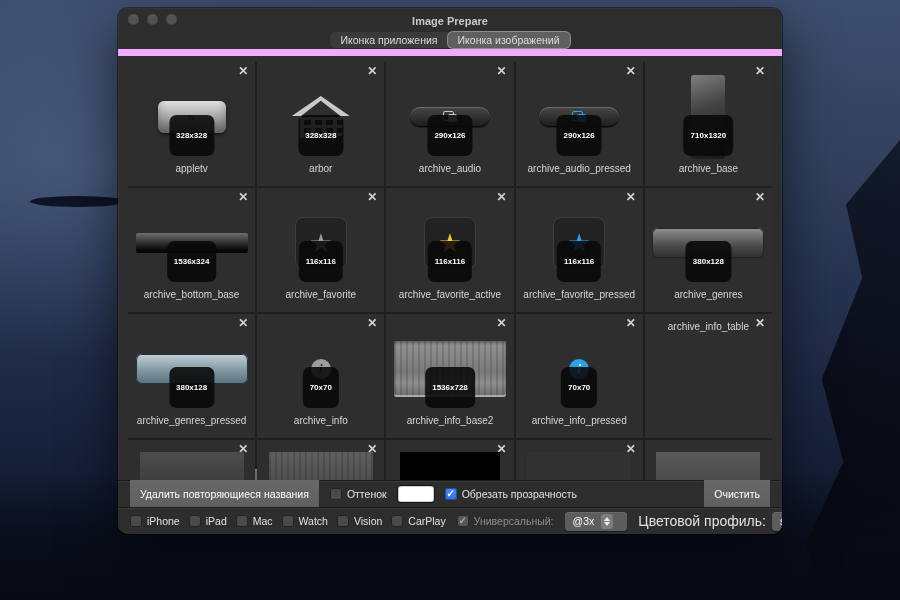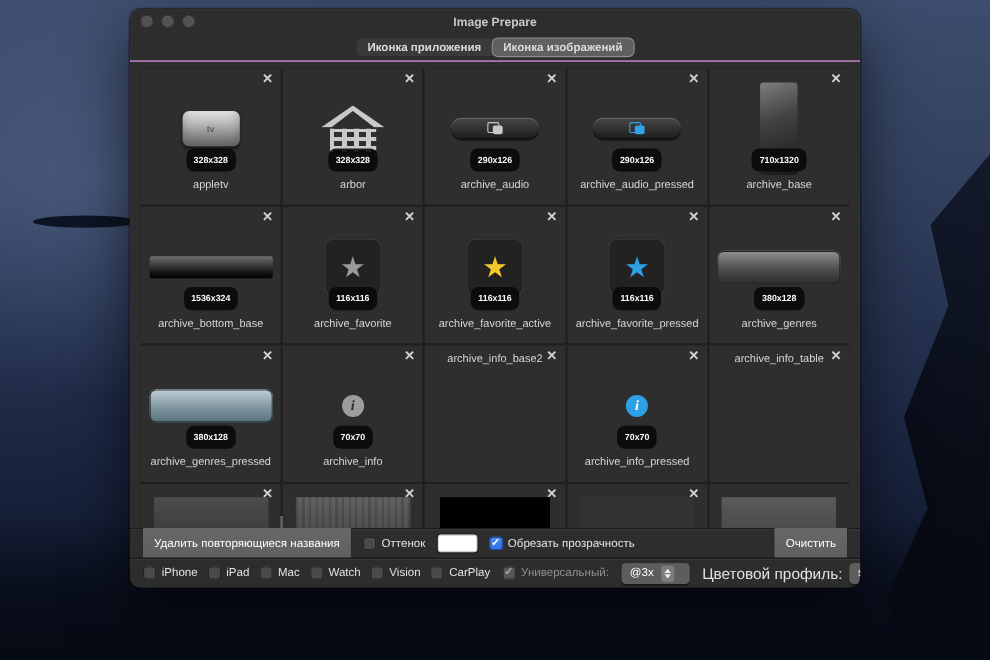--- a/index.html
+++ b/index.html
@@ -25,41 +25,41 @@
     box-shadow:0 22px 55px rgba(0,0,0,.6), 0 0 0 1px rgba(0,0,0,.45), inset 0 0 0 .5px rgba(255,255,255,.08);
     display:flex; flex-direction:column; overflow:hidden; }
 
   .titlebar { height:22px; position:relative; display:flex; align-items:center; flex:none; }
   .lights { position:absolute; left:10px; top:6px; display:flex; gap:8px; }
   .light { width:11px; height:11px; border-radius:50%; background:#525252;
     box-shadow:inset 0 0 0 .5px #3a3a3a, inset 0 1px 1px rgba(255,255,255,.12); }
   .title { flex:1; text-align:center; font-size:11px; font-weight:bold; color:#c9c9c9; padding-top:4px; }
 
   .tabbar { height:26px; flex:none; display:flex; align-items:center; justify-content:center;
-    border-bottom:1px solid #f0abfc;font-weight:bold; }
+    border-bottom:7px solid #f0abfc; }
   .segments { display:flex; background:#3a3a3a; border-radius:6px; padding:1px;
     box-shadow:inset 0 0 0 1px #2b2b2b; }
   .seg { padding:2px 10px; font-size:10.5px; color:#dcdcdc; border-radius:5px; white-space:nowrap; cursor:default; }
   .seg.selected { background:#606060; box-shadow:0 0 0 1px #8d8d8d; }
 
   
   .content { margin:6px 10px 0; height:418px; overflow:hidden; background:#1f1f1f; flex:none; }
   .grid { display:grid; grid-template-columns:repeat(5,1fr); grid-auto-rows:124px; gap:2px; }
   .cell { background:#2e2e2e; position:relative; display:flex; flex-direction:column; align-items:center; }
   .close { position:absolute; top:2px; right:7px; font-size:12px; font-weight:bold; color:#d2d2d2; cursor:pointer; }
   .thumb-area { margin-top:16px; height:78px; width:100%; display:flex; align-items:center; justify-content:center; position:relative; }
   .badge { position:absolute; bottom:0; left:50%; transform:translateX(-50%); z-index:2;
     background:rgba(8,8,8,.88); color:#fff; font-size:8px; font-weight:bold;
-    padding:6px 7px; border-radius:7px; white-space:nowrap; }
+    padding:16px 7px; border-radius:7px; white-space:nowrap; }
   .label { margin-top:7px; font-size:10px; color:#d6d6d6; white-space:nowrap; }
   .cell.partial .thumb-area { margin-top:12px; align-items:flex-start; }
 
   .thumb { display:flex; align-items:center; justify-content:center; position:relative; }
 
-  .t-appletv { width:52px; height:32px; border-radius:6px;
+  .t-appletv { width:68px; height:32px; border-radius:6px;
     background:linear-gradient(180deg,#e4e4e4,#9a9a9a 60%,#7d7d7d);
     box-shadow:inset 0 -6px 10px rgba(0,0,0,.25), 0 2px 3px rgba(0,0,0,.5);
     font-size:8px; font-weight:bold; color:rgba(40,40,40,.55); }
 
   .t-arbor { flex-direction:column; }
   .t-arbor::before { content:""; width:58px; height:20px; background:#c9c9c9;
     clip-path:polygon(0 100%,50% 0,100% 100%,84% 100%,50% 24%,16% 100%);
     filter:drop-shadow(0 1px 1px rgba(0,0,0,.5)); }
   .t-arbor::after { content:""; width:42px; height:21px; margin-top:1px;
     background-image:repeating-linear-gradient(90deg,#c9c9c9 0 4px,transparent 4px 11px),
@@ -266,20 +266,24 @@
           <div class="cell">
             <div class="close">✕</div>
             <div class="thumb-area">
               <div class="thumb t-info-gray">i</div>
               <div class="badge">70x70</div>
             </div>
             <div class="label">archive_info</div>
           </div>
           <div class="cell">
             <div class="close">✕</div>
+            <div class="thumb-area">
+              <div class="thumb t-texture"></div>
+              <div class="badge">1536x728</div>
+            </div>
             <div class="label">archive_info_base2</div>
           </div>
           <div class="cell">
             <div class="close">✕</div>
             <div class="thumb-area">
               <div class="thumb t-info-blue">i</div>
               <div class="badge">70x70</div>
             </div>
             <div class="label">archive_info_pressed</div>
           </div>

